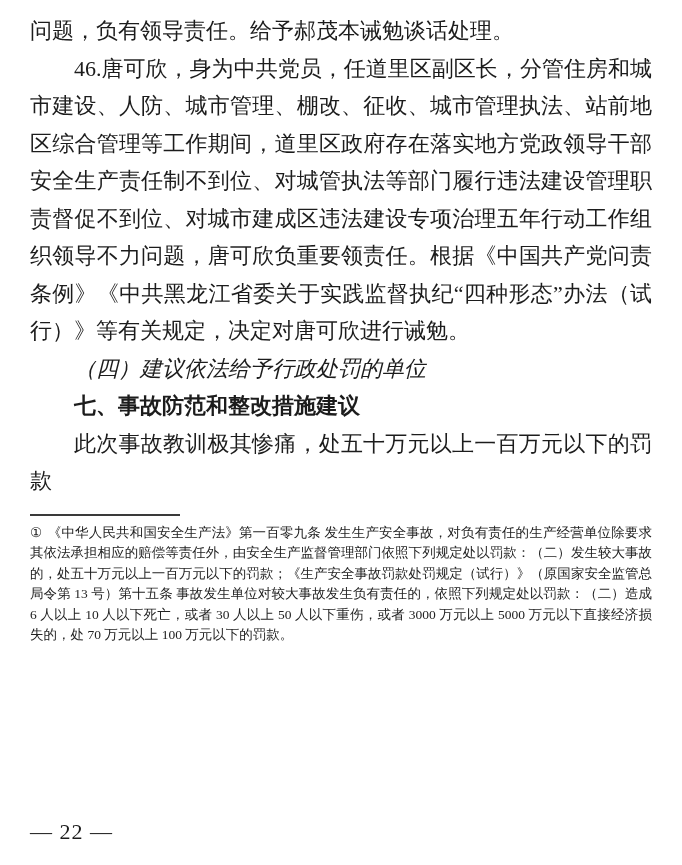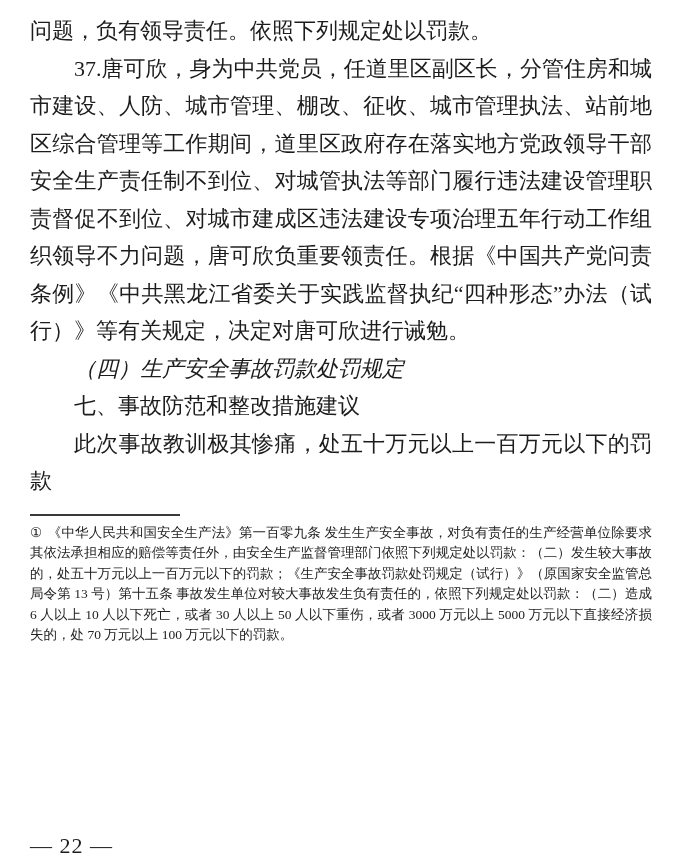--- a/index.html
+++ b/index.html
@@ -23,21 +23,21 @@
     font-size: 22px;
     line-height: 37.5px;
     text-align: justify;
   }
   .para.indent { text-indent: 2em; }
   .para.style-kai {
     font-style: italic;
   }
   .para.style-bold {
     font-family: "Liberation Sans", sans-serif;
-    font-weight: 400;
+    font-weight: 700;
     font-style: normal;
   }
   .para sup {
     font-size: 12px;
     line-height: 0;
     vertical-align: super;
   }
   .footnote-area {
     margin-top: 14px;
   }
@@ -51,34 +51,34 @@
     margin: 0;
     font-size: 13.5px;
     line-height: 20.5px;
     text-align: justify;
     color: #222222;
   }
   .fn-marker { margin-right: 2px; }
   .page-number {
     position: absolute;
     left: 30px;
-    bottom: 6px;
+    bottom: 20px;
     font-size: 22px;
     letter-spacing: 1px;
     color: #1c1c1c;
   }
 </style>
 </head>
 <body>
 
 <div class="page">
   <div class="doc-body">
-      <p class="para style-body"><span>问题，负有领导责任。依照下列规定处以罚款。</span></p>
-      <p class="para style-body indent"><span>37.唐可欣，身为中共党员，任道里区副区长，分管住房和城市建设、人防、城市管理、棚改、征收、城市管理执法、站前地区综合管理等工作期间，道里区政府存在落实地方党政领导干部安全生产责任制不到位、对城管执法等部门履行违法建设管理职责督促不到位、对城市建成区违法建设专项治理五年行动工作组织领导不力问题，唐可欣负重要领责任。根据《中国共产党问责条例》《中共黑龙江省委关于实践监督执纪“四种形态”办法（试行）》等有关规定，决定对唐可欣进行诫勉。</span></p>
-      <p class="para style-kai indent"><span>（四）生产安全事故罚款处罚规定</span></p>
+      <p class="para style-body"><span>问题，负有领导责任。给予郝茂本诫勉谈话处理。</span></p>
+      <p class="para style-body indent"><span>46.唐可欣，身为中共党员，任道里区副区长，分管住房和城市建设、人防、城市管理、棚改、征收、城市管理执法、站前地区综合管理等工作期间，道里区政府存在落实地方党政领导干部安全生产责任制不到位、对城管执法等部门履行违法建设管理职责督促不到位、对城市建成区违法建设专项治理五年行动工作组织领导不力问题，唐可欣负重要领责任。根据《中国共产党问责条例》《中共黑龙江省委关于实践监督执纪“四种形态”办法（试行）》等有关规定，决定对唐可欣进行诫勉。</span></p>
+      <p class="para style-kai indent"><span>（四）建议依法给予行政处罚的单位</span></p>
       <p class="para style-bold indent"><span>七、事故防范和整改措施建议</span></p>
       <p class="para style-body indent"><span>此次事故教训极其惨痛，处五十万元以上一百万元以下的罚款</span></p>
     </div>
   <div class="footnote-area">
     <div class="fn-sep"></div>
     <div class="fn-list">
         <p class="footnote"><span class="fn-marker">①</span><span> 《中华人民共和国安全生产法》第一百零九条 发生生产安全事故，对负有责任的生产经营单位除要求其依法承担相应的赔偿等责任外，由安全生产监督管理部门依照下列规定处以罚款：（二）发生较大事故的，处五十万元以上一百万元以下的罚款；《生产安全事故罚款处罚规定（试行）》（原国家安全监管总局令第 13 号）第十五条 事故发生单位对较大事故发生负有责任的，依照下列规定处以罚款：（二）造成 6 人以上 10 人以下死亡，或者 30 人以上 50 人以下重伤，或者 3000 万元以上 5000 万元以下直接经济损失的，处 70 万元以上 100 万元以下的罚款。</span></p>
       </div>
   </div>
   <div class="page-number">— 22 —</div>

